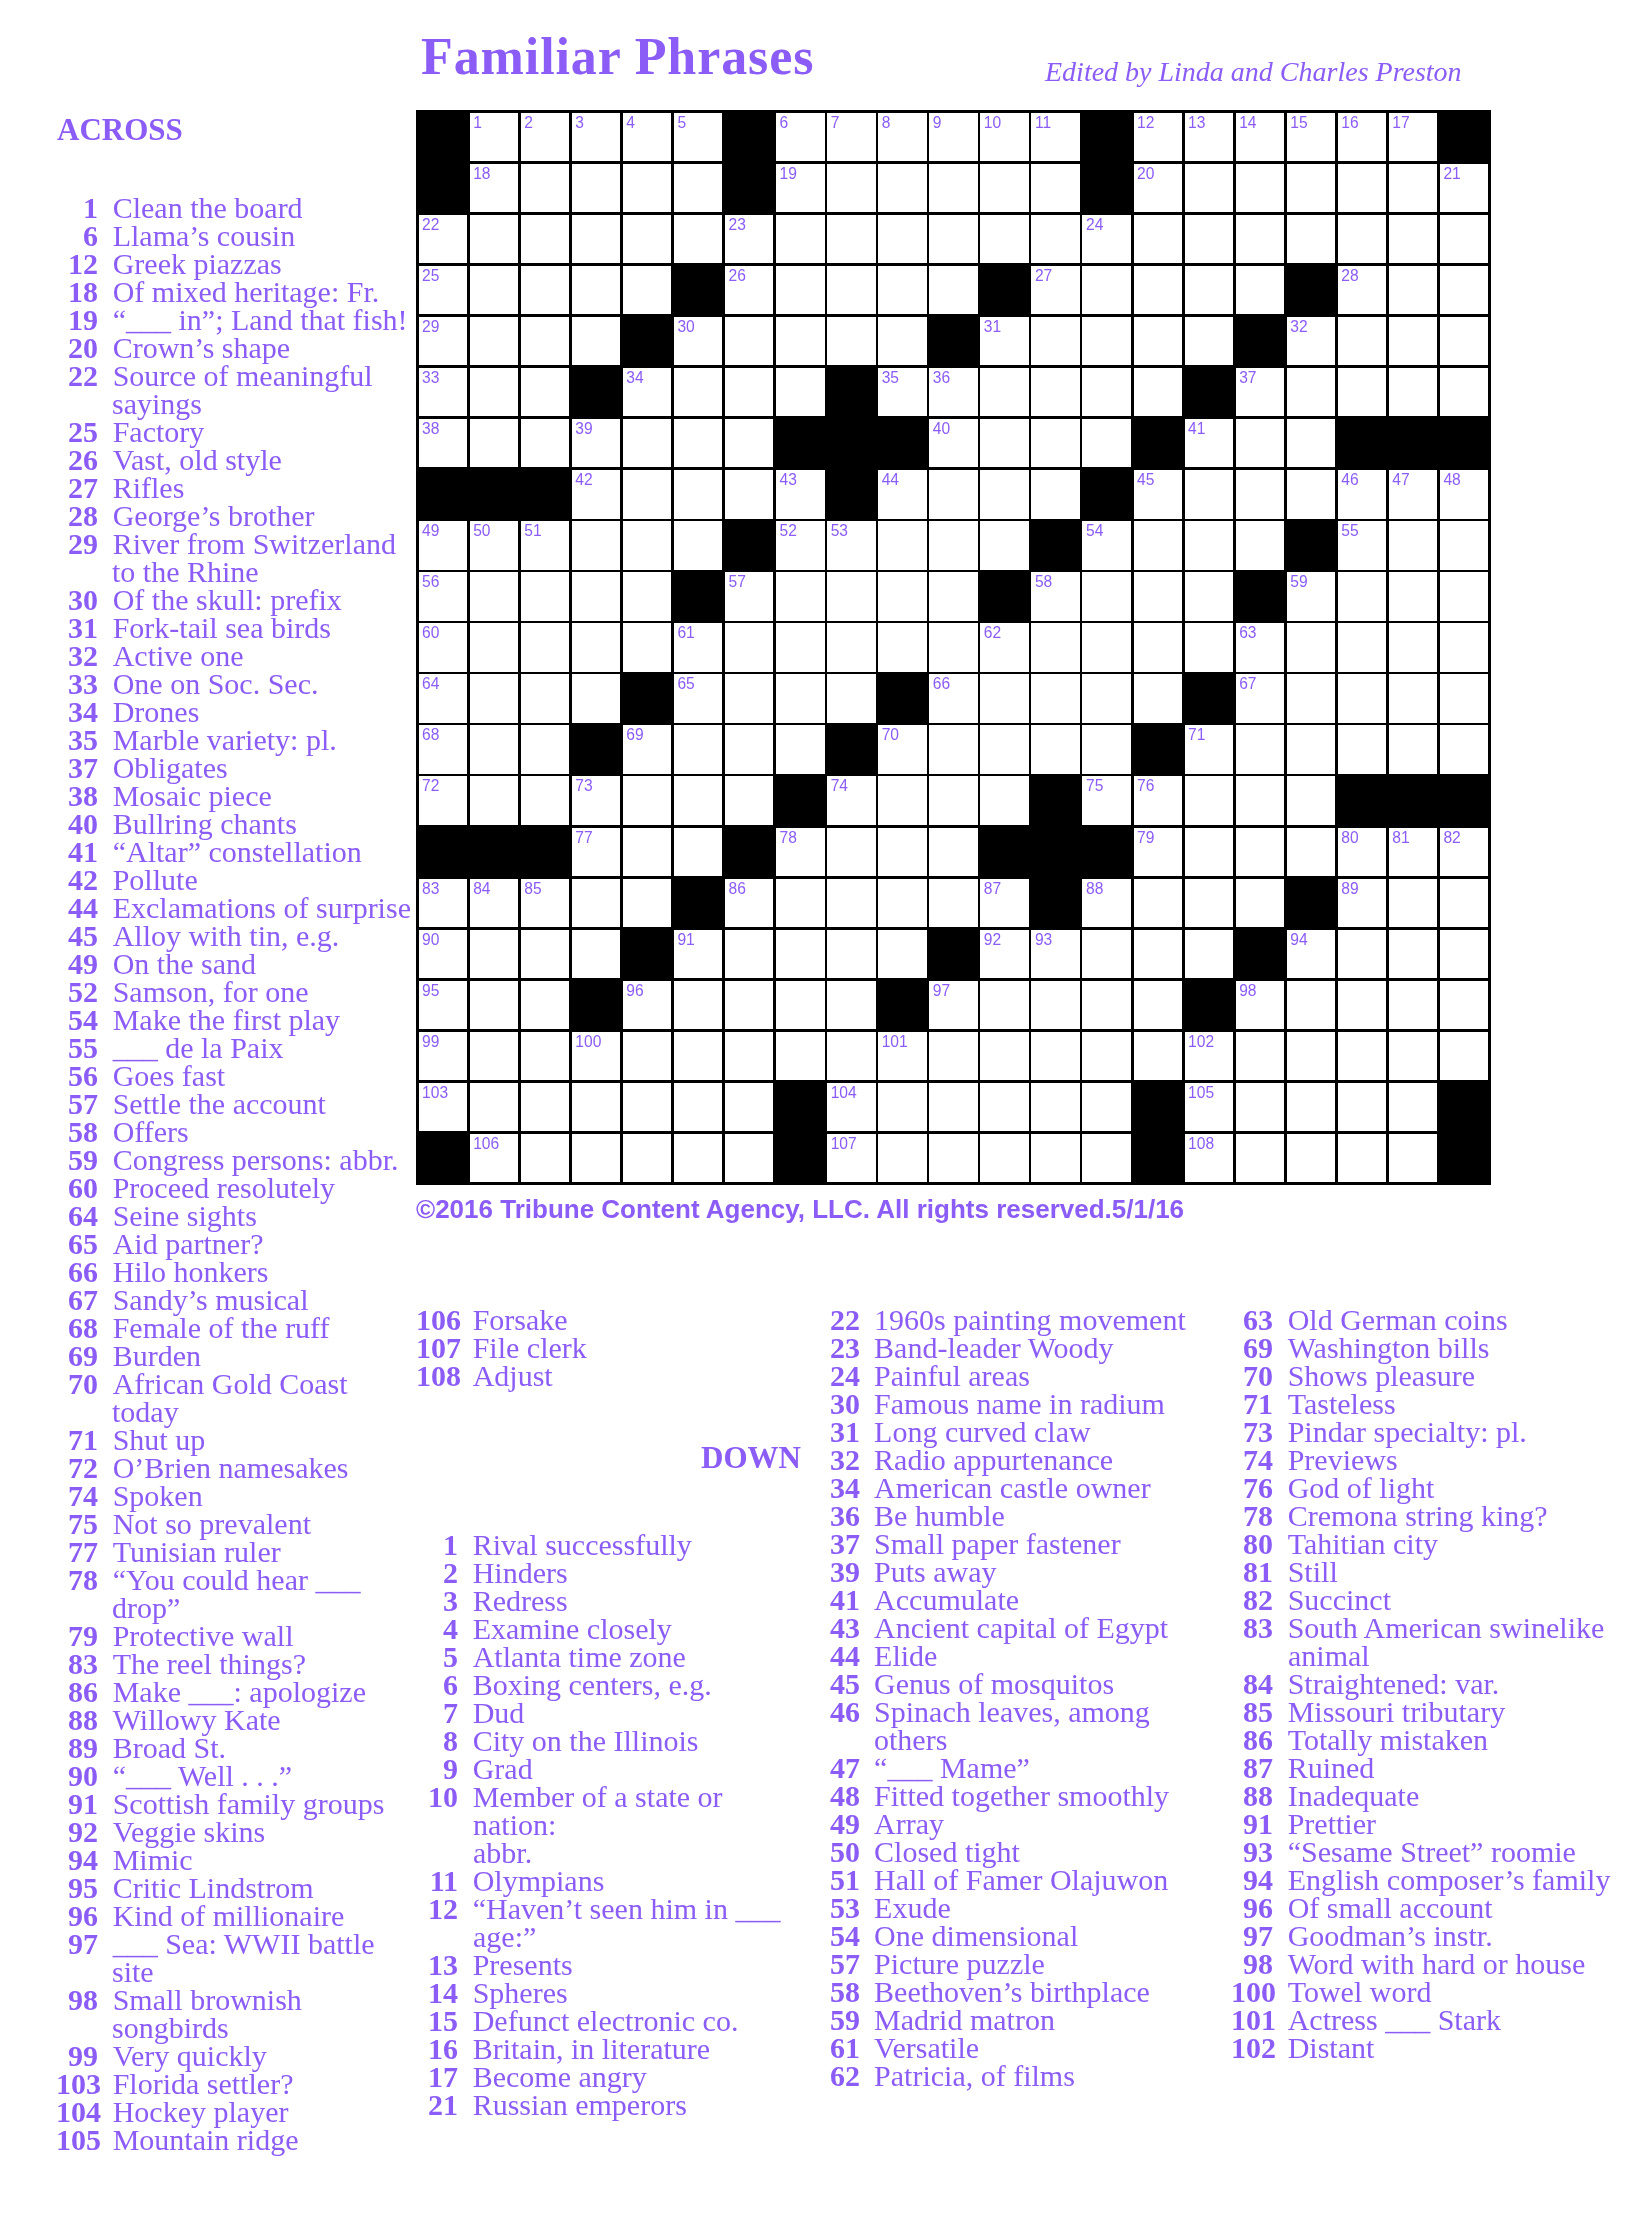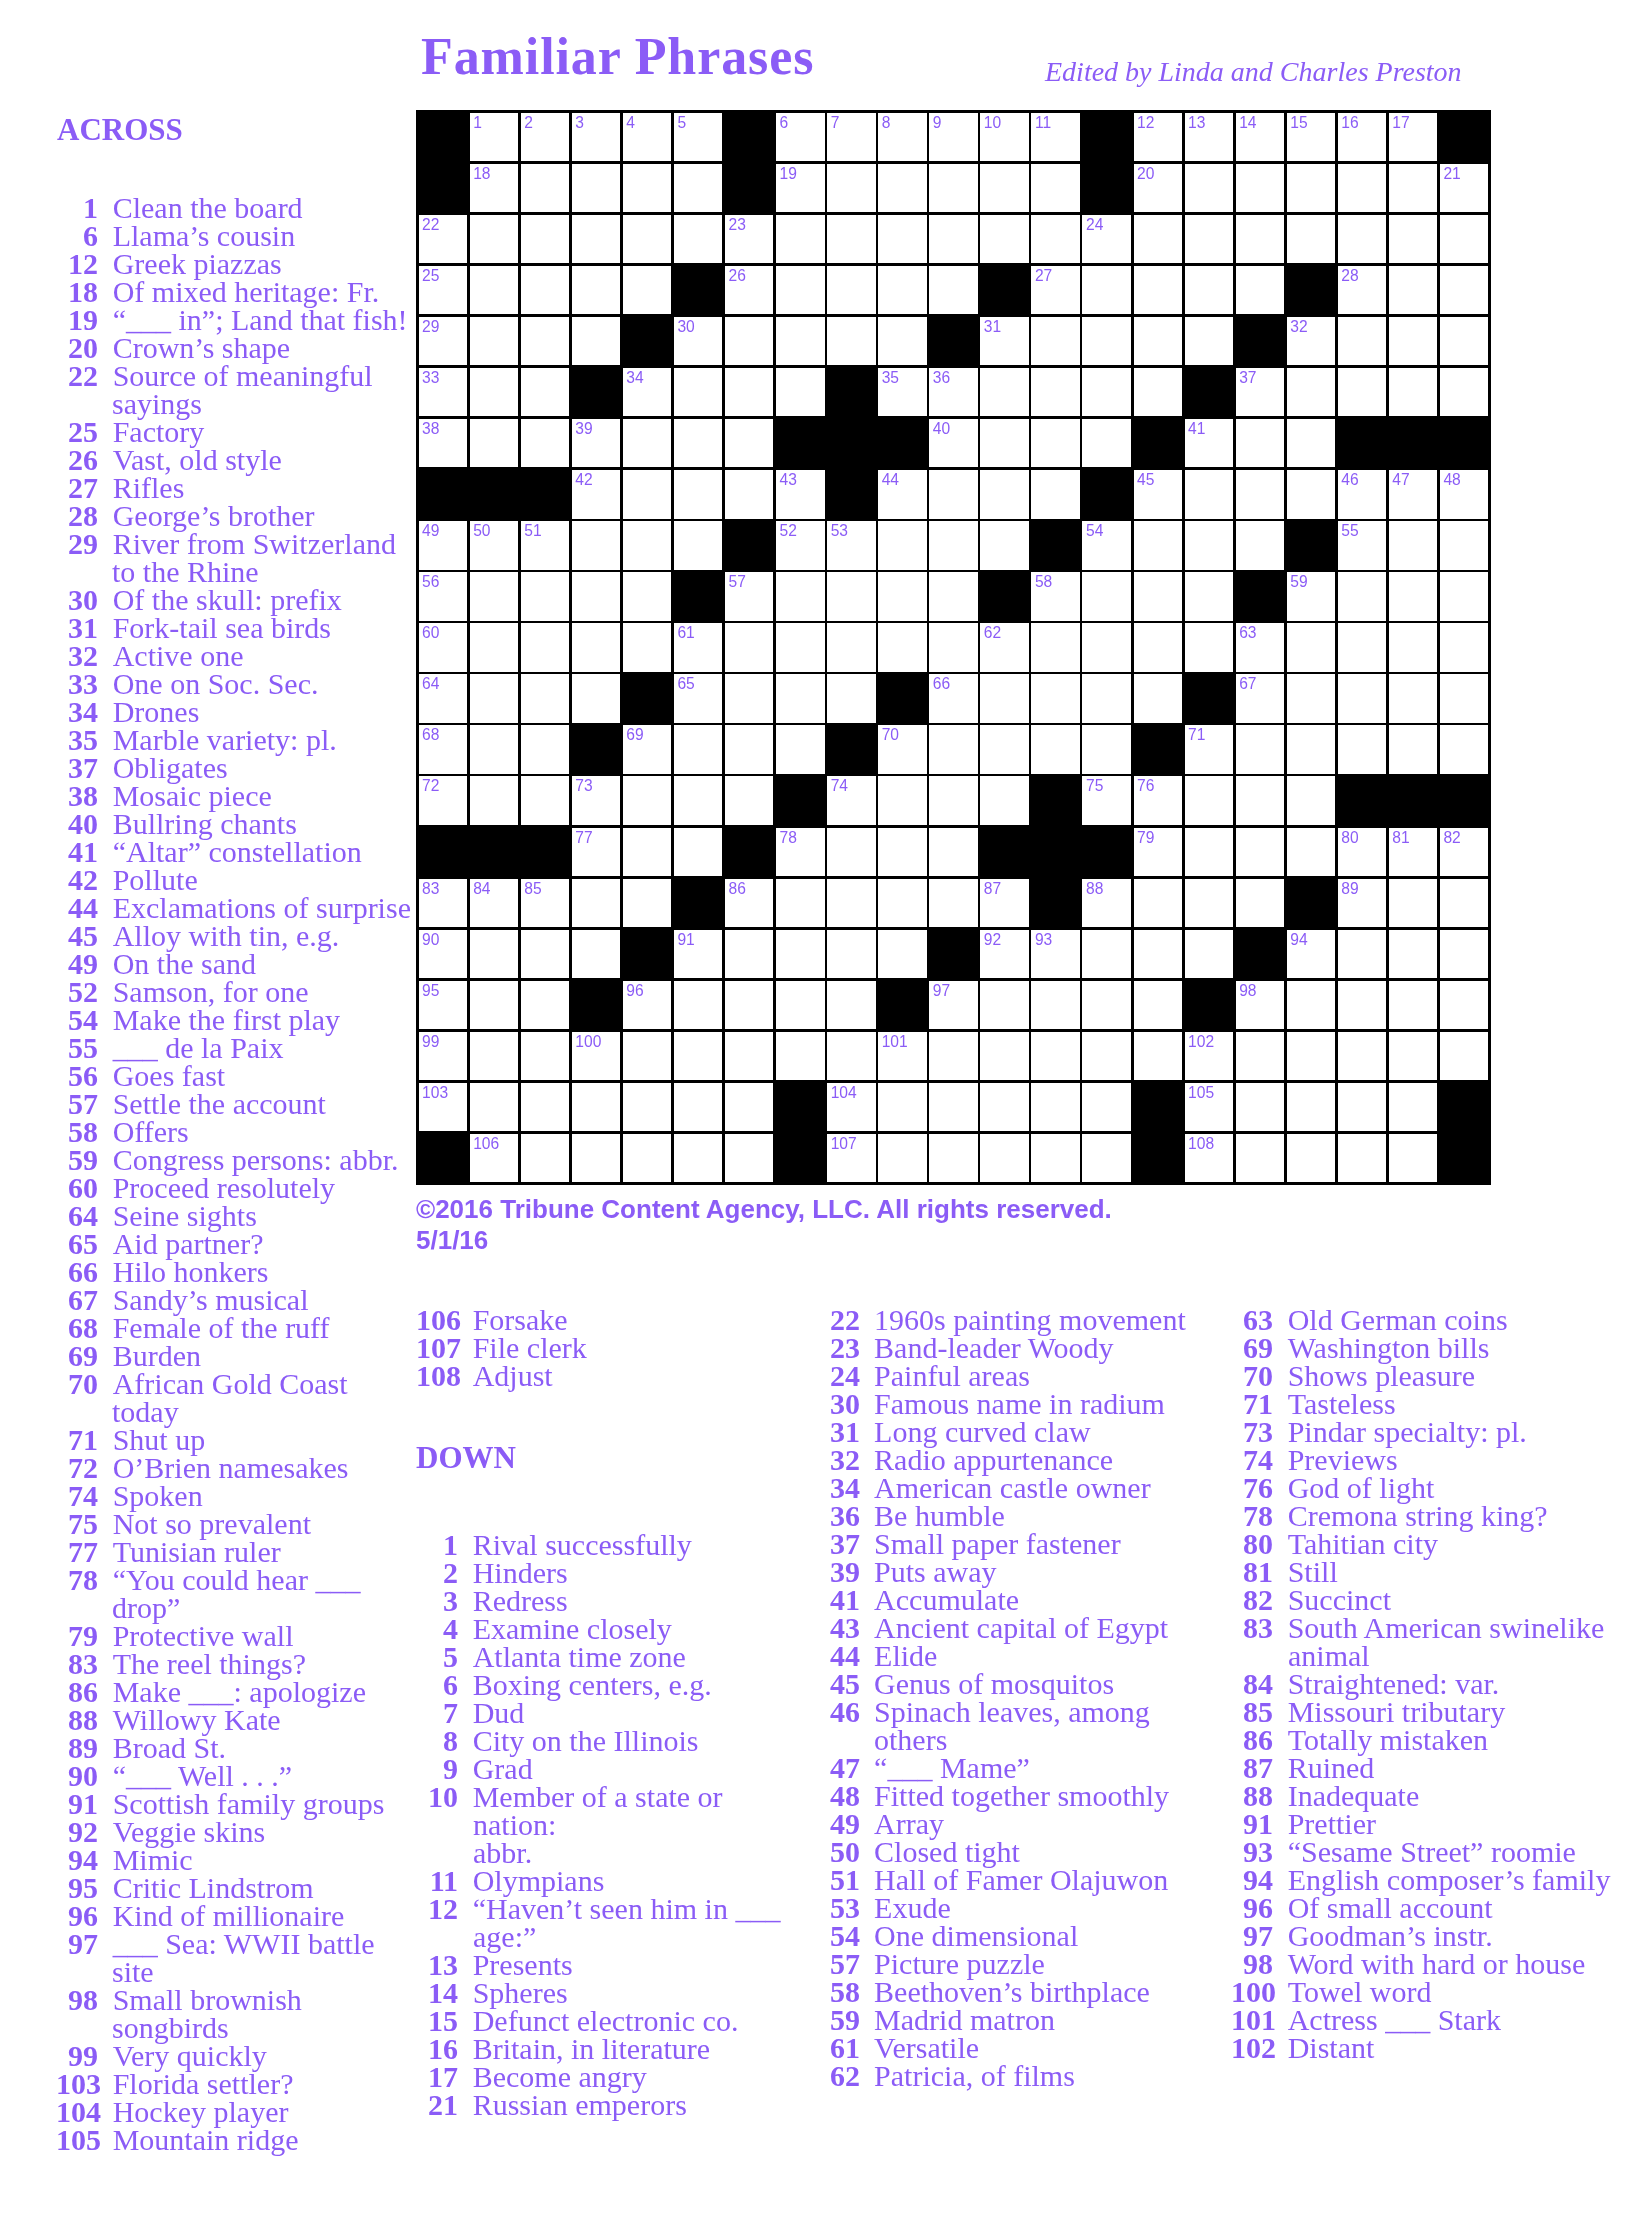--- a/index.html
+++ b/index.html
@@ -3,42 +3,42 @@
 <meta charset="utf-8">
 <style>
   html,body{margin:0;padding:0;background:#e8e8e8;}
   .page{position:relative;width:1646px;height:2214px;background:#ffffff;color:#8b5cf6;
         font-family:"Liberation Serif",serif;overflow:hidden;}
 
   .title{position:absolute;left:421px;top:26px;font-size:52px;font-weight:bold;
          letter-spacing:0.9px;line-height:62px;margin:0;}
   .byline{position:absolute;left:1045px;top:54px;font-size:28px;line-height:35px;font-style:italic;}
 
-  .sec-header{font-size:31px;font-weight:bold;margin:0;line-height:38px;}
+  .sec-header{font-size:31px;font-weight:bold;margin:0;line-height:38px;text-align:right;}
   .across-header{position:absolute;left:57px;top:111px;}
 
   .clue-list{font-size:30px;line-height:28px;}
   .clue{padding-left:57px;text-indent:-57px;white-space:pre-wrap;}
   .cnum{display:inline-block;width:42px;text-align:right;font-weight:bold;margin-right:14.7px;text-indent:0;}
   .list-main{position:absolute;left:56px;top:194px;width:356px;}
   .list-main .clue{padding-left:56px;text-indent:-56px;}
   .list-main .cnum{width:42px;}
 
   .grid{position:absolute;left:416px;top:110px;width:1075px;height:1075px;
         box-sizing:border-box;background:#000;display:grid;
         grid-template-columns:repeat(21,1fr);grid-template-rows:repeat(21,1fr);
         gap:2.6px;padding:2.6px;}
   .cell{background:#fff;position:relative;}
   .cell.black{background:#000;}
   .gnum{position:absolute;top:0px;left:3.5px;font-family:"Liberation Sans",sans-serif;
         font-size:15.6px;line-height:19px;}
 
   .copyline{position:absolute;left:416px;top:1194px;width:1075px;display:flex;
-            justify-content:space-between;font-family:"Liberation Sans",sans-serif;
-            font-weight:bold;font-size:26px;flex-direction:column;}
+            justify-content:flex-start;font-family:"Liberation Sans",sans-serif;
+            font-weight:bold;font-size:26px;}
 
   .bcol{position:absolute;top:1306px;}
   .bcol1{left:416px;width:385px;}
   .bcol2{left:830px;width:396px;}
   .bcol3{left:1231px;width:403px;}
   .down-header{margin-top:49px;}
   .down-list-1{margin-top:54px;}
   .list-c2 .clue{padding-left:44px;text-indent:-44px;}
   .list-c2 .cnum{width:28.5px;margin-right:15.6px;}
 </style>

